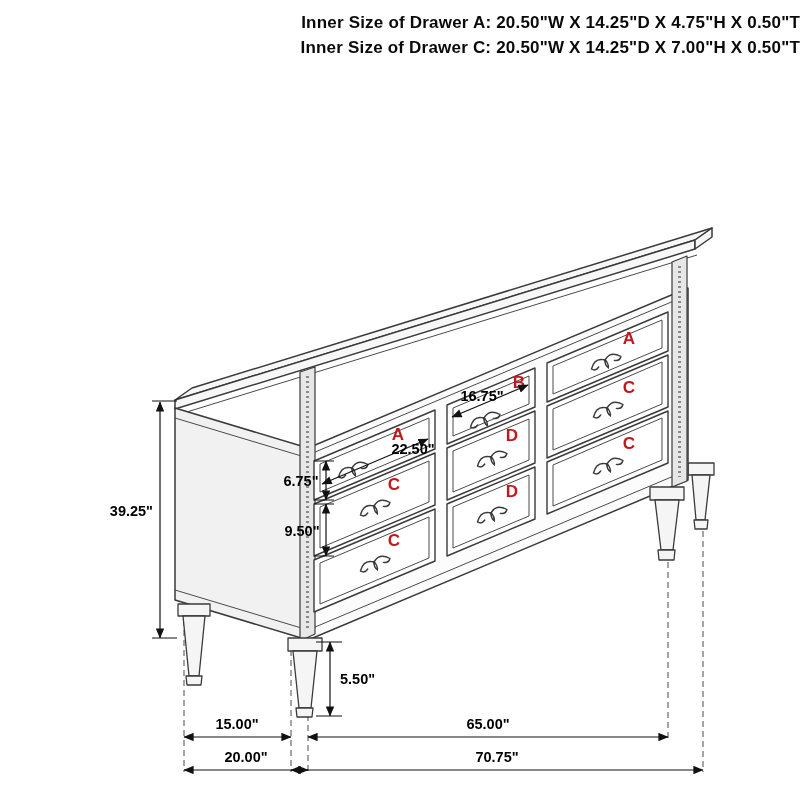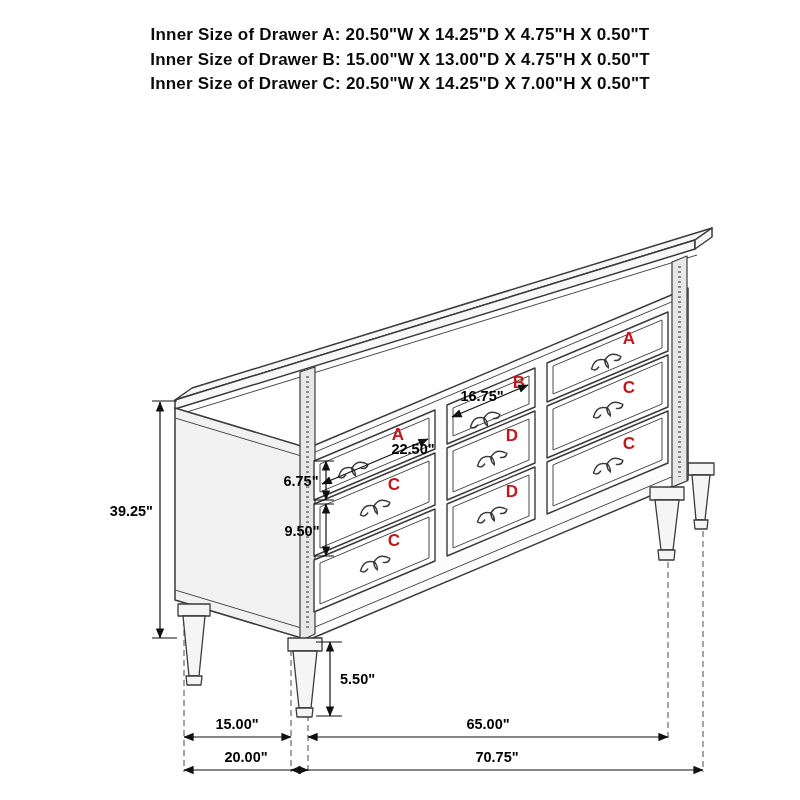--- a/index.html
+++ b/index.html
@@ -1,17 +1,17 @@
 <!DOCTYPE html>
 <html><head>
 <meta charset="utf-8">
 <style>
   html,body{margin:0;padding:0;background:#fff}
   .page{position:relative;width:800px;height:800px;font-family:"Liberation Sans","DejaVu Sans",sans-serif;background:#fff;overflow:hidden}
-  .header{position:absolute;top:23px;left:0;width:100%;text-align:center}
+  .header{position:absolute;top:11px;left:0;width:100%;text-align:right}
   .header .line{font-size:17px;font-weight:700;color:#0a0a0a;line-height:24.5px;letter-spacing:.2px}
   .diagram-svg{position:absolute;top:0;left:0}
   .slab{fill:#f7f7f7;stroke:#3a3a3a;stroke-width:1.5;stroke-linejoin:round}
   .panel{fill:#f1f1f1;stroke:#3a3a3a;stroke-width:1.5;stroke-linejoin:round}
   .structure{fill:#fcfcfc;stroke:#3a3a3a;stroke-width:1.5;stroke-linejoin:round}
   .pilaster{fill:#e7e7e7;stroke:#3a3a3a;stroke-width:1.2;stroke-linejoin:round}
   .drawer-outer{fill:#ffffff;stroke:#3a3a3a;stroke-width:1.4;stroke-linejoin:round}
   .drawer-inner{fill:none;stroke:#4a4a4a;stroke-width:1;stroke-linejoin:round}
   .leg{fill:#f5f5f5;stroke:#3a3a3a;stroke-width:1.3;stroke-linejoin:round}
   .detail{fill:none;stroke:#4a4a4a;stroke-width:1}
@@ -23,21 +23,20 @@
   .drawer-letter{font-size:17px;font-weight:700;fill:#c0181c}
   .handle{fill:none;stroke:#3a3a3a;stroke-width:1.4;stroke-linecap:round}
 </style>
 </head>
 <body>
 
 <div class="page">
 
   <div class="header">
     <div class="line">Inner Size of Drawer A: 20.50"W X 14.25"D X 4.75"H X 0.50"T</div>
-    <div class="line">Inner Size of Drawer B: 15.00"W X 13.00"D X 4.75"H X 0.50"T</div>
     <div class="line">Inner Size of Drawer C: 20.50"W X 14.25"D X 7.00"H X 0.50"T</div>
   </div>
 
   <svg class="diagram-svg" width="800" height="800" viewBox="0 0 800 800">
     <defs>
       <marker id="arrE" markerWidth="9" markerHeight="7" refX="8" refY="3.5" orient="auto" markerUnits="strokeWidth">
         <path d="M0,0 L8.5,3.5 L0,7 Z" fill="#111"></path>
       </marker>
       <marker id="arrS" markerWidth="9" markerHeight="7" refX="0.5" refY="3.5" orient="auto" markerUnits="strokeWidth">
         <path d="M8.5,0 L0,3.5 L8.5,7 Z" fill="#111"></path>

